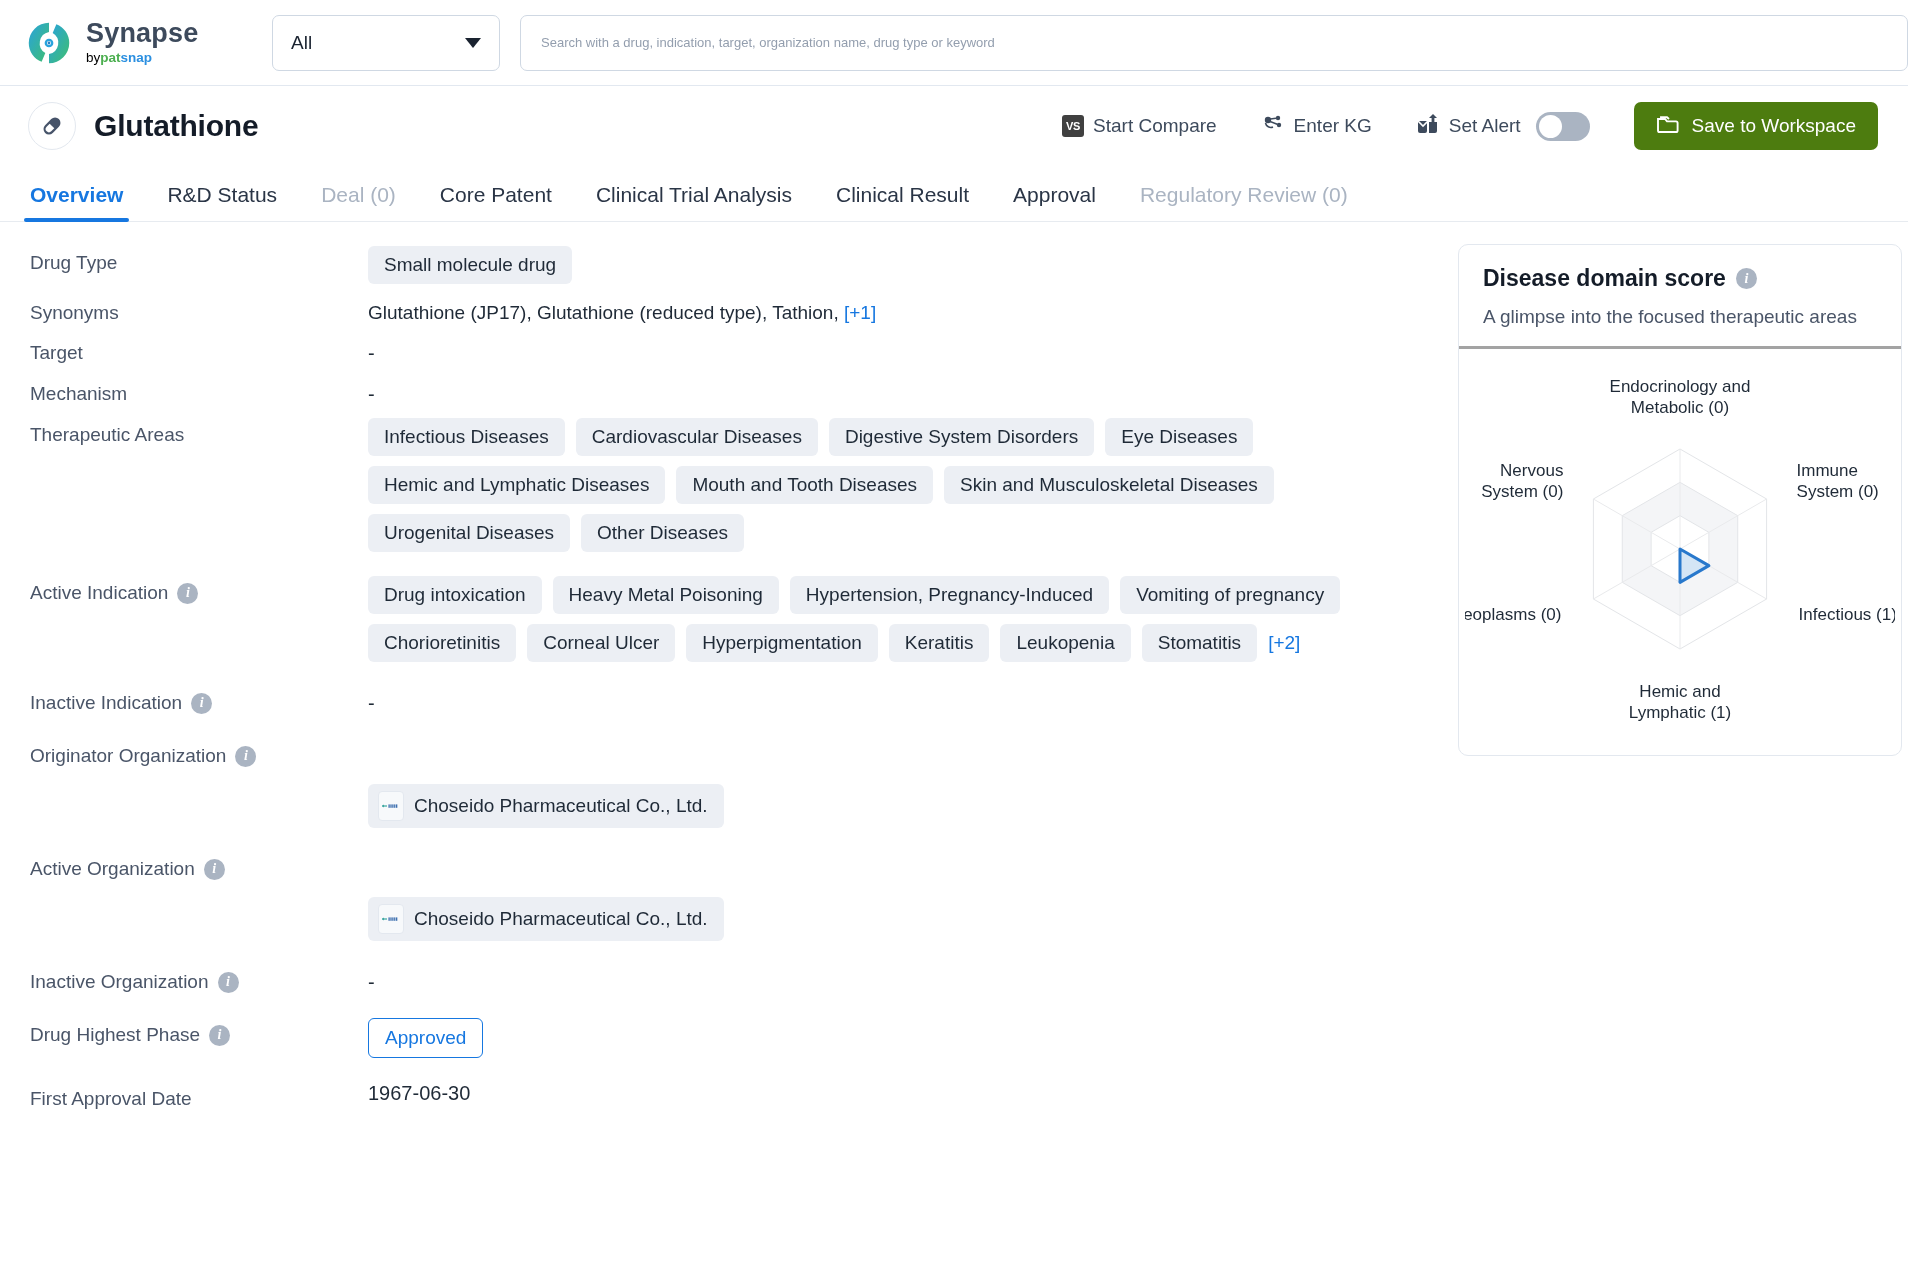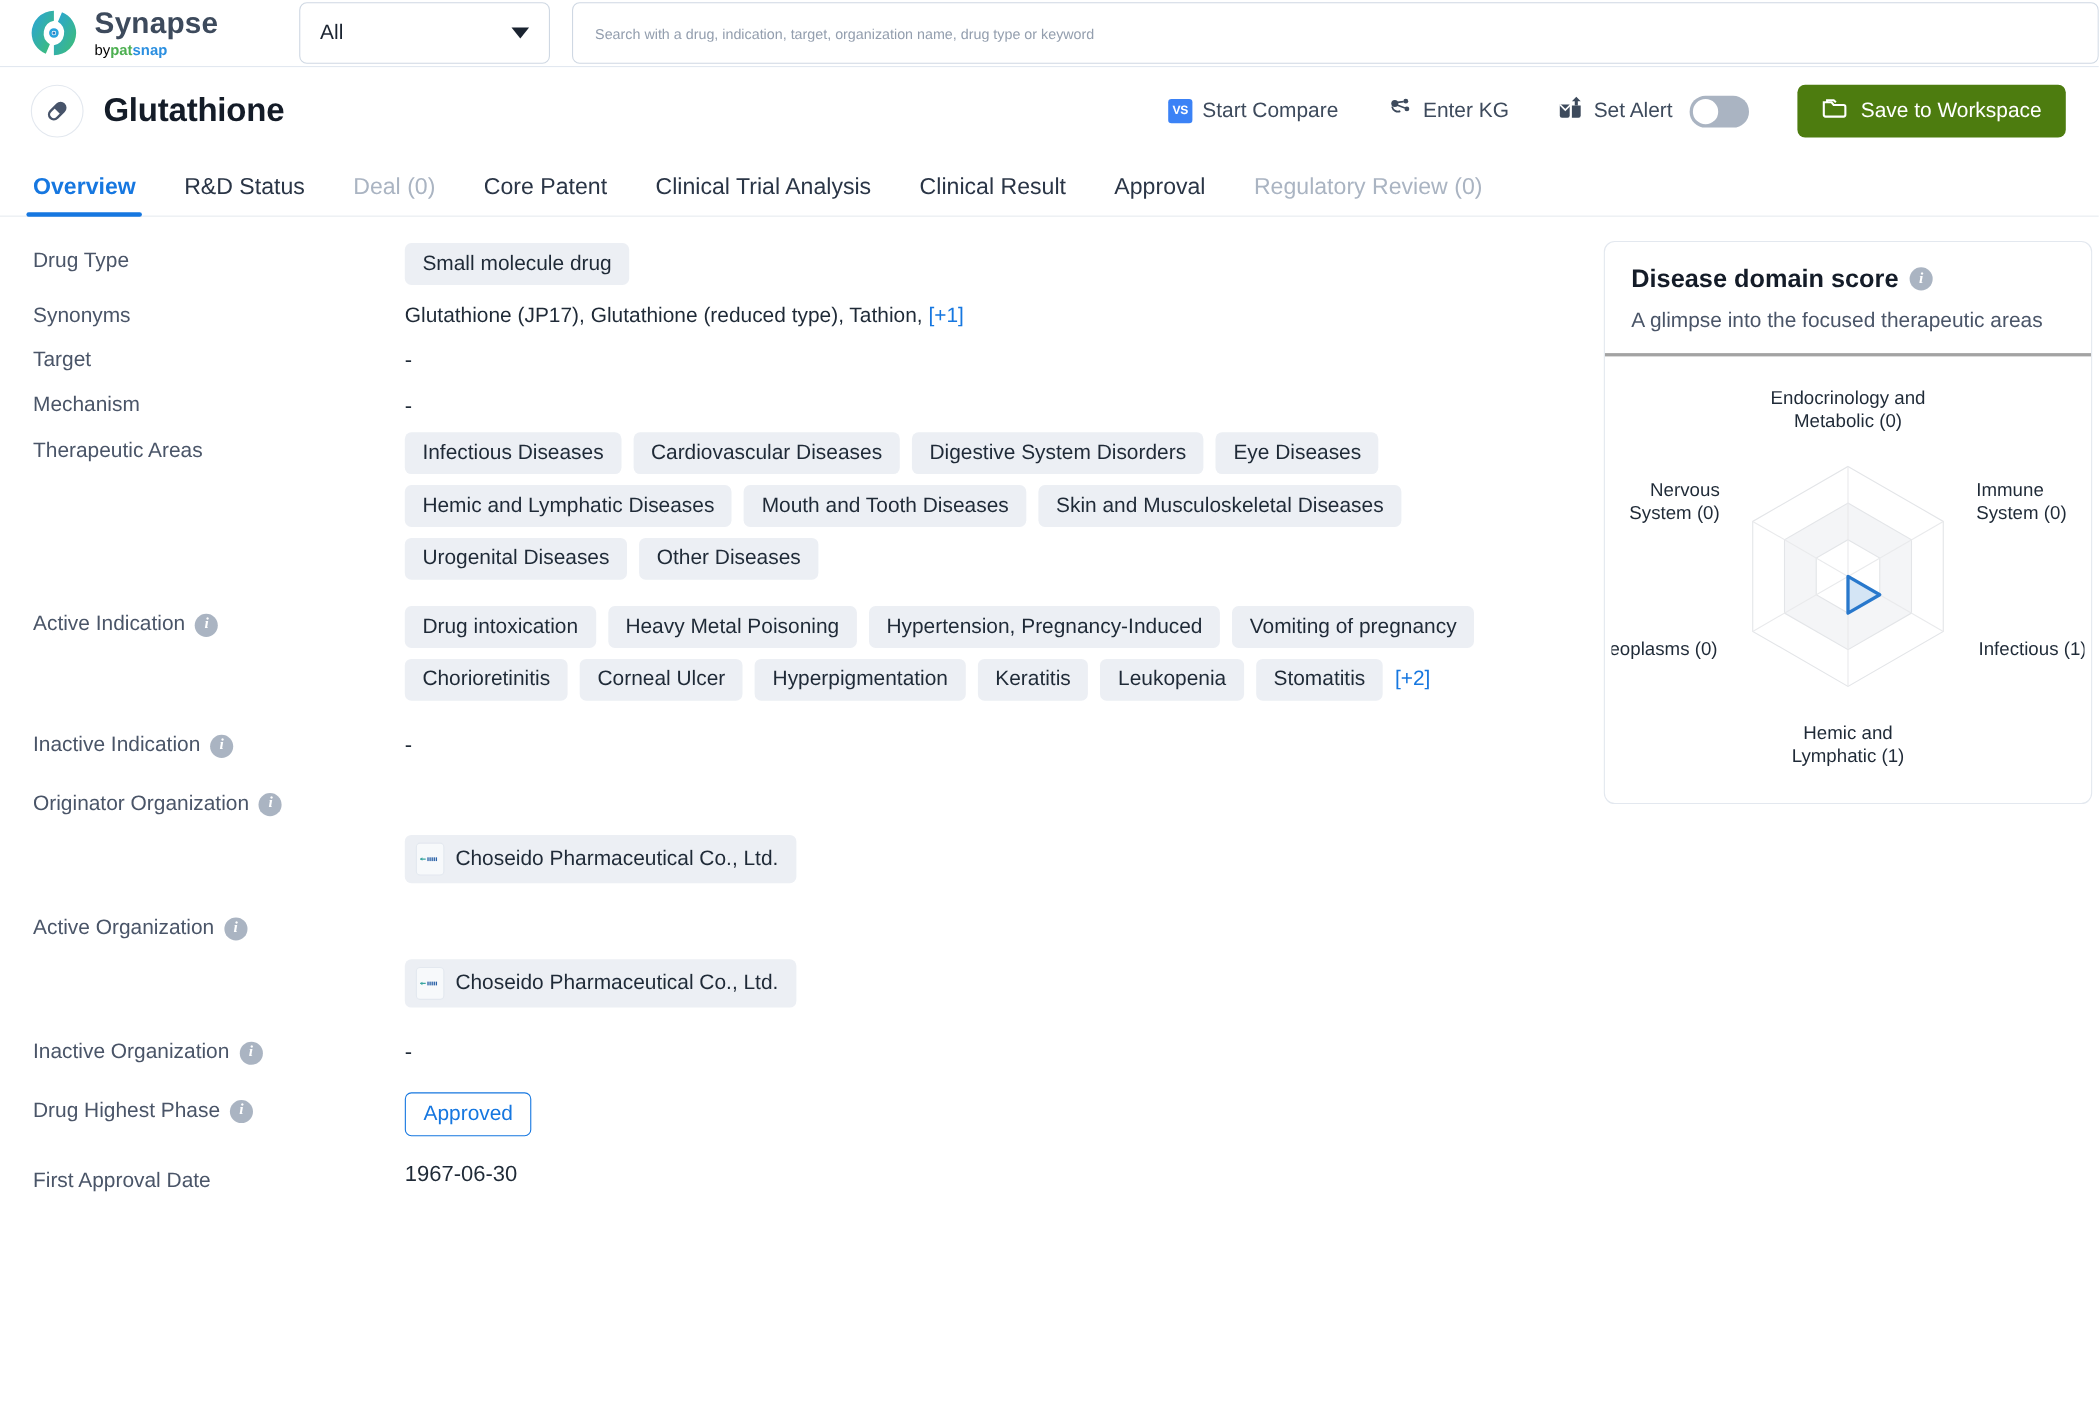--- a/index.html
+++ b/index.html
@@ -7,21 +7,21 @@
     width: 1908px;
     height: 1282px;
     background: #ffffff;
     font-family: "Liberation Sans", sans-serif;
     color: #1f2937;
     overflow: hidden;
   }
 
   
   .topbar {
-    height: 61px;
+    height: 86px;
     display: flex;
     align-items: center;
     border-bottom: 1px solid #e2e8f0;
     padding: 0 0 0 26px;
     gap: 0;
   }
   .logo-wrap { display: flex; align-items: center; gap: 14px; width: 242px; flex: 0 0 242px; }
   .logo-mark { width: 46px; height: 46px; flex: 0 0 46px; }
   .logo-text { display: flex; flex-direction: column; line-height: 1; }
   .logo-title { font-size: 27px; font-weight: 600; color: #3d4a5c; letter-spacing: .2px; }
@@ -64,21 +64,21 @@
   }
   .drug-title { font-size: 30px; font-weight: 700; color: #141c28; margin-left: 18px; letter-spacing: -.2px; }
 
   .header-actions { margin-left: auto; display: flex; align-items: center; gap: 0; }
   .hact {
     display: flex; align-items: center; gap: 9px;
     font-size: 19px; color: #3d4a5c; font-weight: 400;
     padding: 0 22px; cursor: pointer; white-space: nowrap;
   }
   .vs-badge {
-    width: 22px; height: 22px; background: #3b82f6; border-radius: 3px;
+    width: 22px; height: 22px; background: #404040; border-radius: 3px;
     color: #fff; font-size: 11px; font-weight: 700; display: flex;
     align-items: center; justify-content: center; letter-spacing: -.3px;
   }
   .toggle {
     width: 54px; height: 29px; border-radius: 15px; background: #aab4c2;
     position: relative; margin-left: 6px; flex: 0 0 54px; cursor: pointer;
   }
   .toggle::after {
     content: ""; position: absolute; top: 3px; left: 3px;
     width: 23px; height: 23px; border-radius: 50%; background: #fff;

